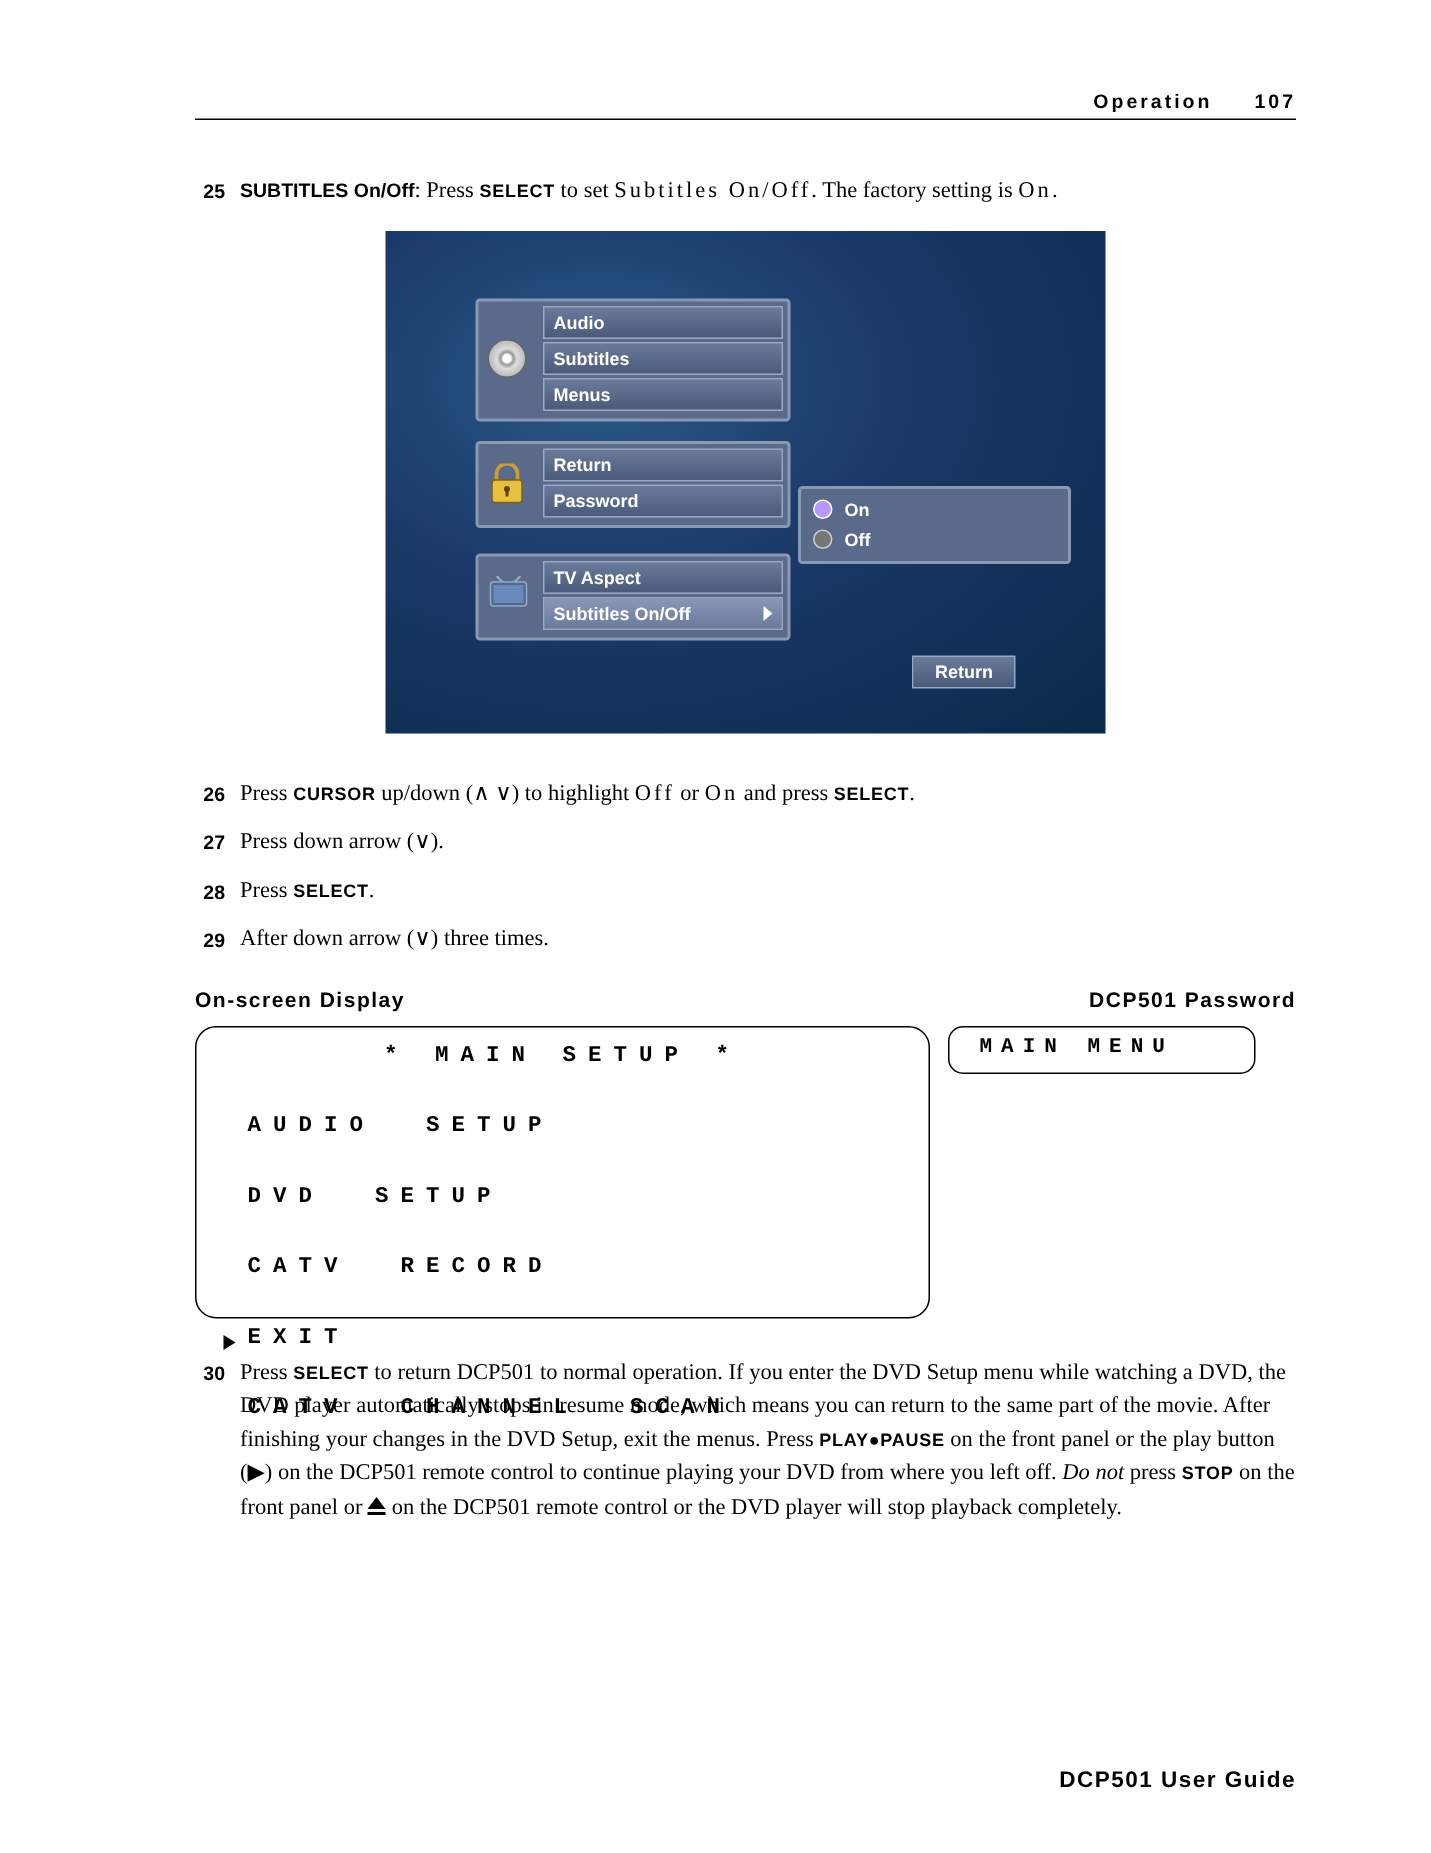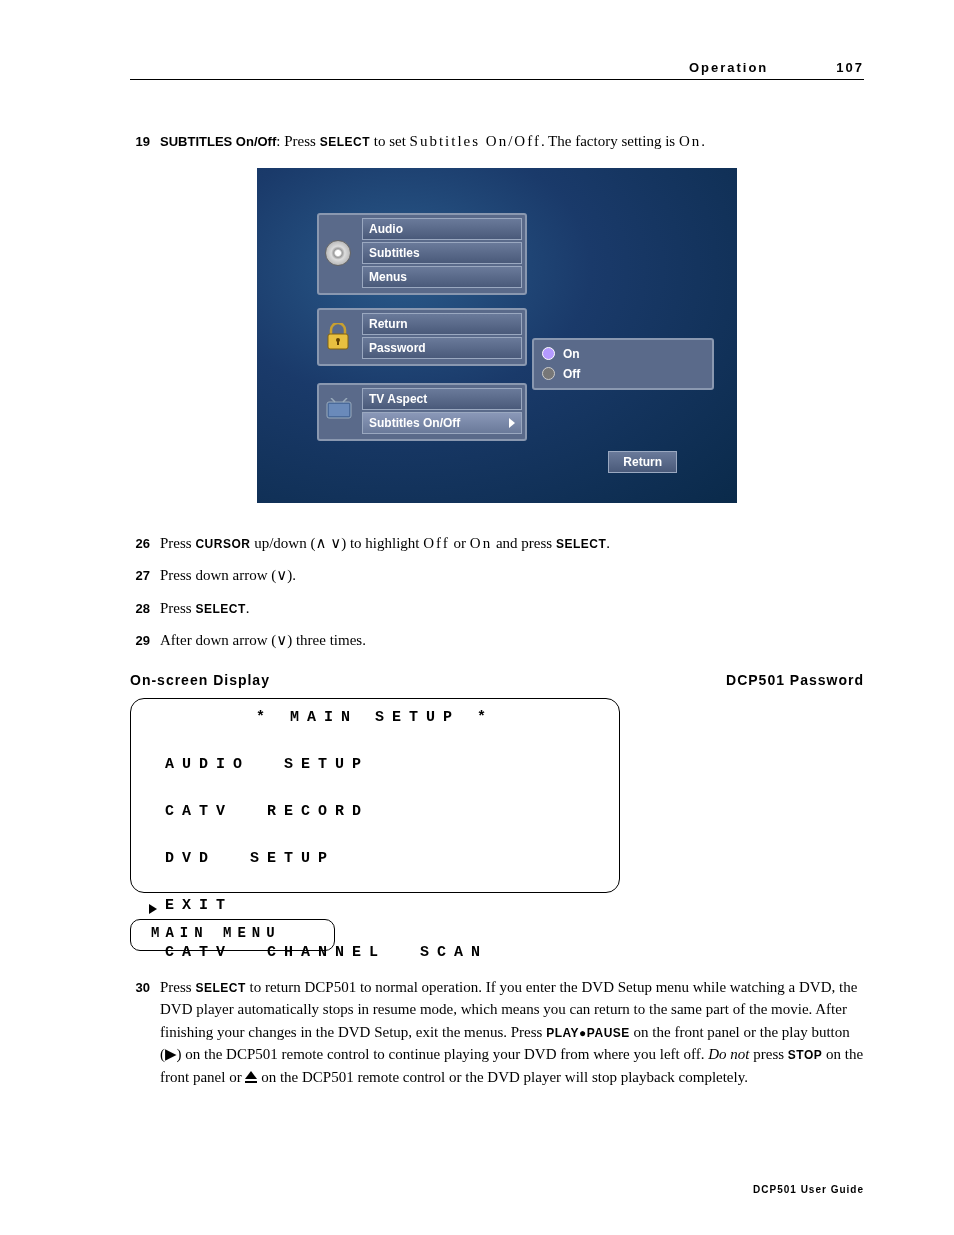--- a/index.html
+++ b/index.html
@@ -11,28 +11,28 @@
     background: #fff;
     width: 954px;
     height: 1235px;
     position: relative;
     box-sizing: border-box;
     padding: 60px 90px 40px 130px;
   }
   .header {
     display: flex;
     justify-content: flex-end;
-    gap: 68px;
+    gap: 28px;
     font-family: Arial, Helvetica, sans-serif;
     font-weight: bold;
     font-size: 13px;
     letter-spacing: 2px;
     border-bottom: 1px solid #000;
     padding-bottom: 4px;
-    margin-bottom: 50px;
+    margin-bottom: 36px;
   }
   .step {
     display: flex;
     gap: 10px;
     margin: 10px 0;
     line-height: 1.5;
   }
   .step-num {
     font-family: Arial, Helvetica, sans-serif;
     font-weight: bold;
@@ -166,22 +166,21 @@
     font-size: 14px;
     letter-spacing: 1px;
     margin-top: 20px;
     margin-bottom: 10px;
   }
   .disp-headings .left { flex: 1; }
 
   
   .displays {
     display: flex;
-    gap: 26px;
-    flex-direction: column;
+    gap: 12px;
   }
   .lcd {
     border: 1.5px solid #000;
     border-radius: 14px;
     font-family: 'Courier New', monospace;
     font-weight: bold;
     letter-spacing: 8px;
     font-size: 15px;
     padding: 10px 14px;
     box-sizing: border-box;
@@ -217,21 +216,21 @@
     visibility: hidden;
   }
   .lcd .row.sel .cursor { visibility: visible; }
 
   .footer {
     position: absolute;
     bottom: 40px;
     right: 90px;
     font-family: Arial, Helvetica, sans-serif;
     font-weight: bold;
-    font-size: 10px;
+    font-size: 15px;
     letter-spacing: 1px;
     margin-left: 21px;
   }
   .eject-icon {
     display: inline-block;
     position: relative;
     width: 12px;
     height: 12px;
     vertical-align: -1px;
   }
@@ -254,21 +253,21 @@
 </style>
 </head>
 <body>
 
 <div class="header">
   <span>Operation</span>
   <span>107</span>
 </div>
 
 <div class="step">
-  <div class="step-num">19</div>
+  <div class="step-num">25</div>
   <div class="step-body">
     <span class="bold-sans">SUBTITLES On/Off</span><span>: Press </span><span class="small-caps">SELECT</span><span> to set </span><span class="spaced">Subtitles On/Off</span><span>. The factory setting is </span><span class="spaced">On</span><span>.</span>
   </div>
 </div>
 
 <div class="osd">
   <div class="osd-panel p1">
     <div class="osd-icon">
         <div class="disc-icon"></div>
       </div>
@@ -355,22 +354,22 @@
 <div class="disp-headings">
   <div class="left">On-screen Display</div>
   <div>DCP501 Password</div>
 </div>
 
 <div class="displays">
   <div class="lcd lcd-left">
     <div class="title">*  MAIN  SETUP  *</div>
     <div id="lcd-rows">
         <div class="row"><span class="cursor"></span><span>AUDIO  SETUP</span></div>
+        <div class="row"><span class="cursor"></span><span>DVD  SETUP</span></div>
         <div class="row"><span class="cursor"></span><span>CATV  RECORD</span></div>
-        <div class="row"><span class="cursor"></span><span>DVD  SETUP</span></div>
         <div class="row sel"><span class="cursor"></span><span>EXIT</span></div>
         <div class="row"><span class="cursor"></span><span>CATV  CHANNEL  SCAN</span></div>
       </div>
   </div>
   <div class="lcd lcd-right">
     <span>MAIN MENU</span>
   </div>
 </div>
 
 <div class="step" style="margin-top:25px">

